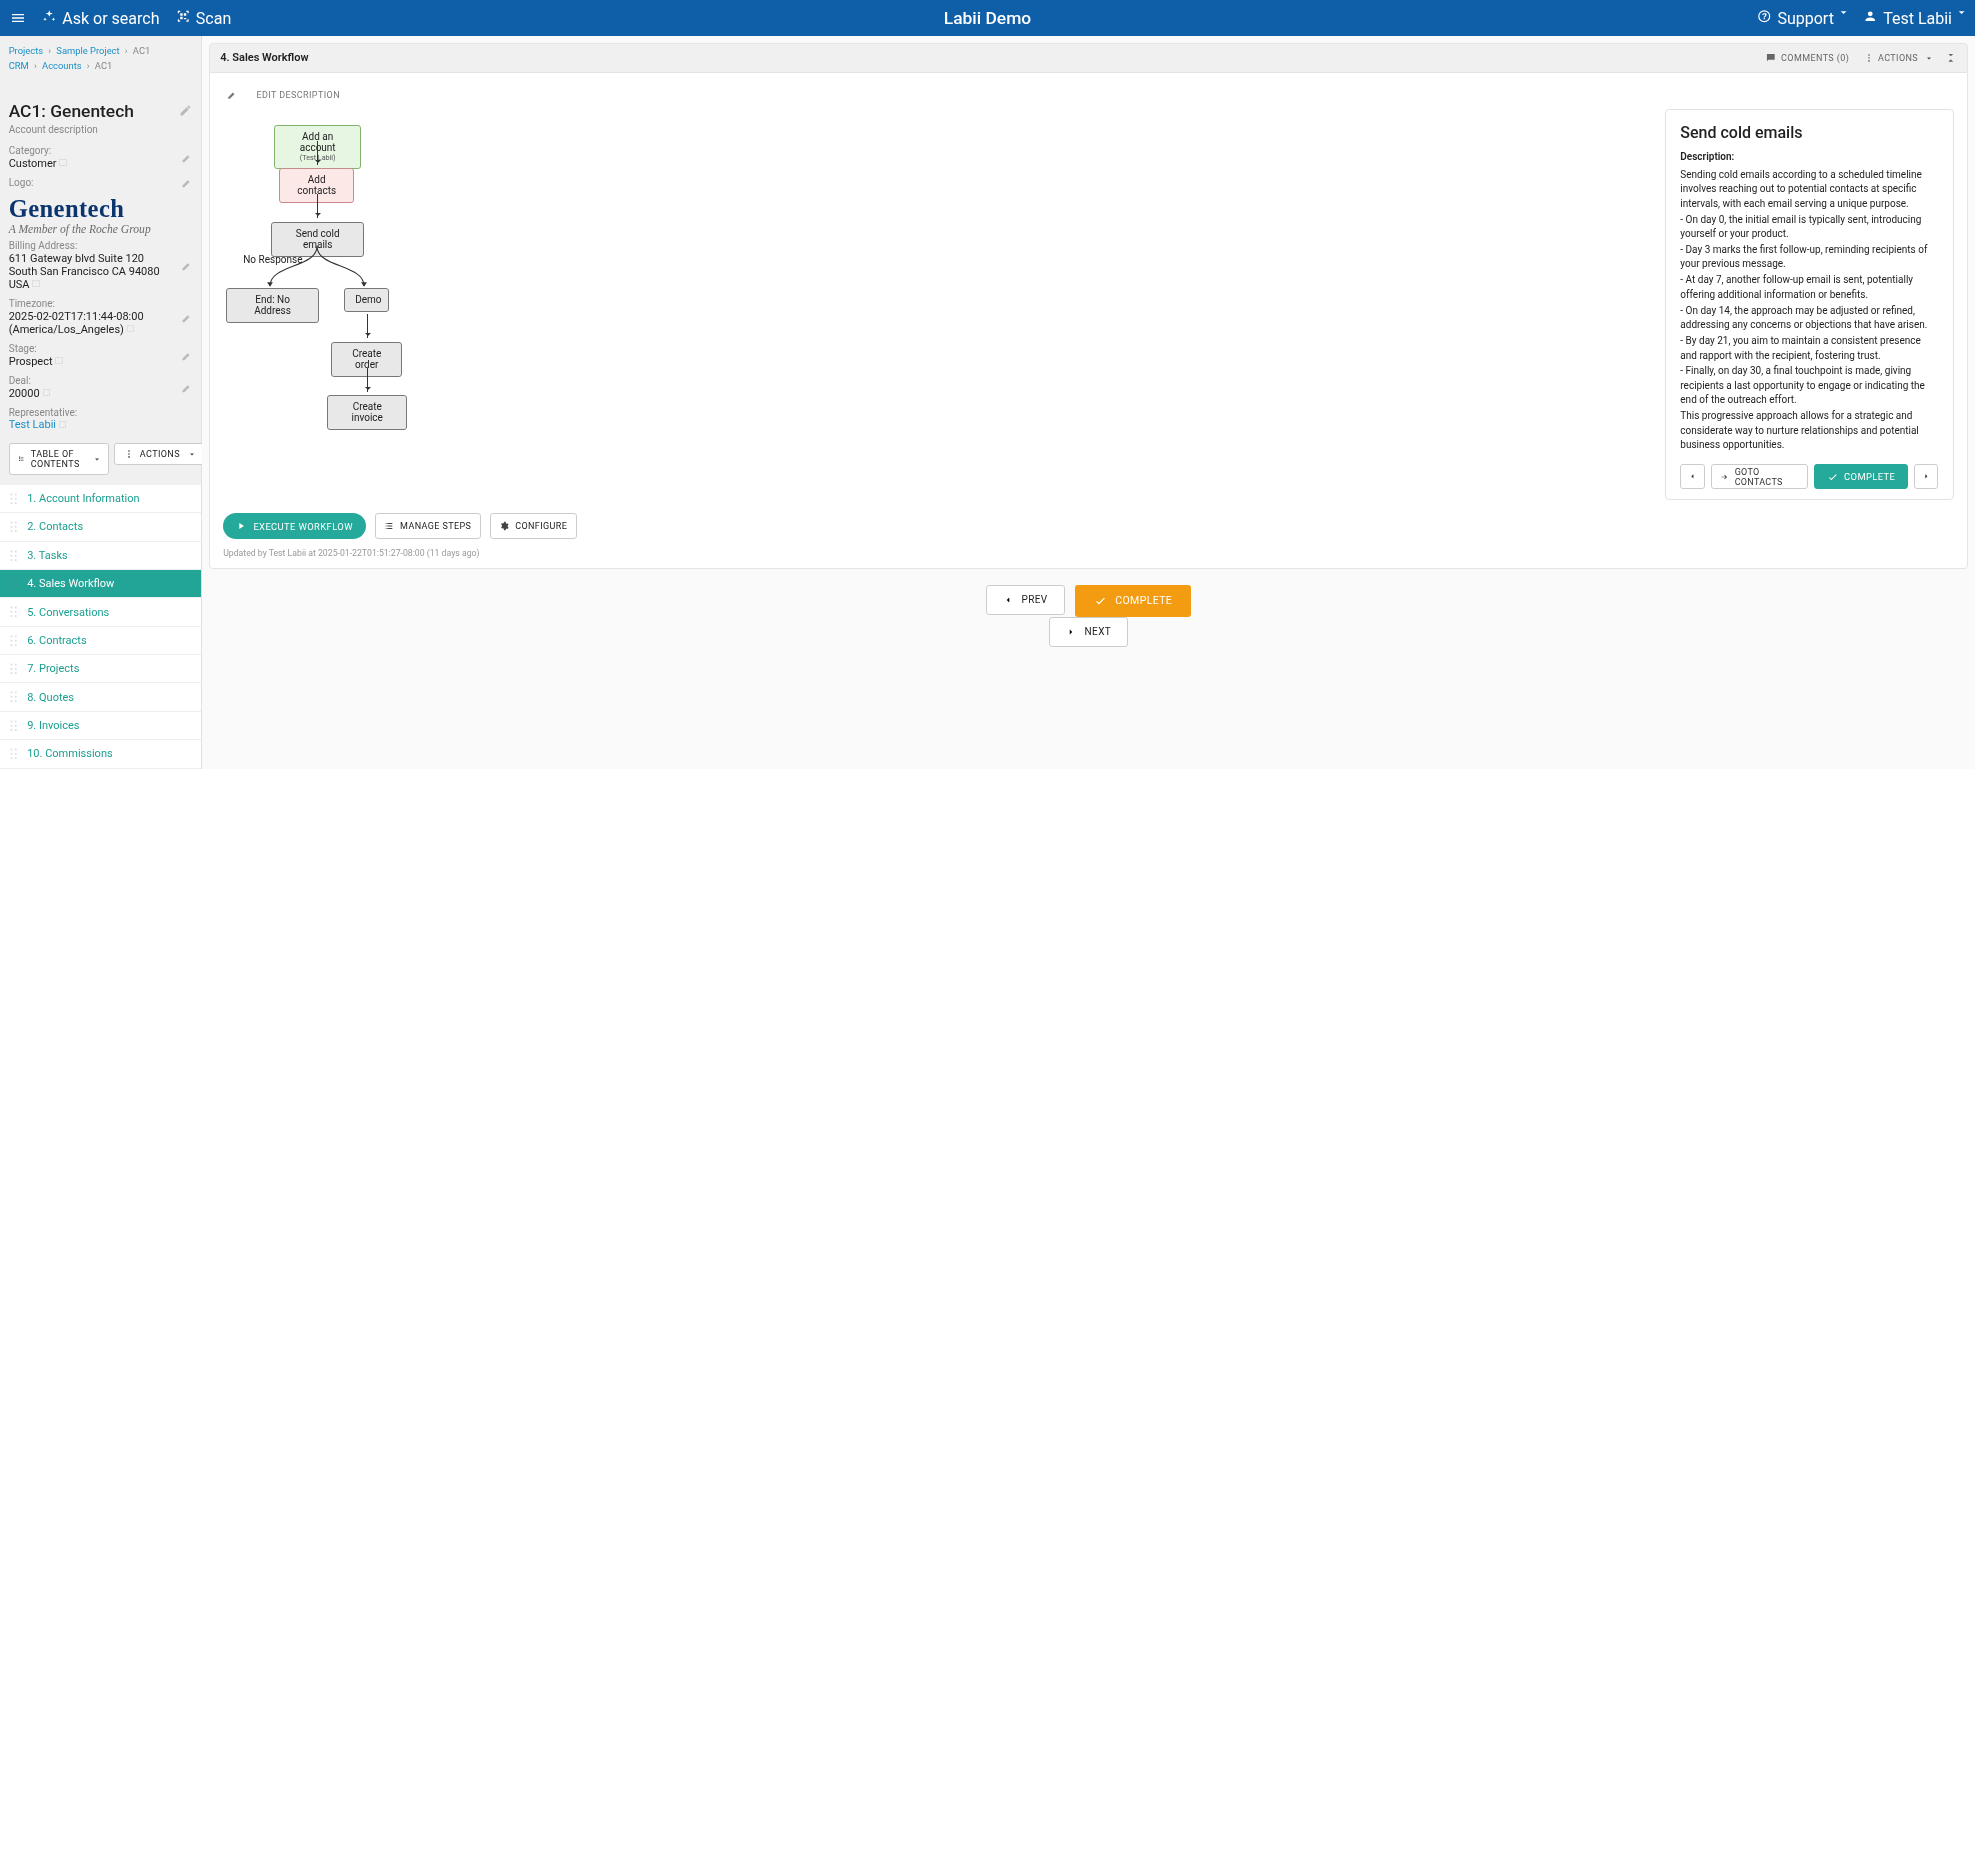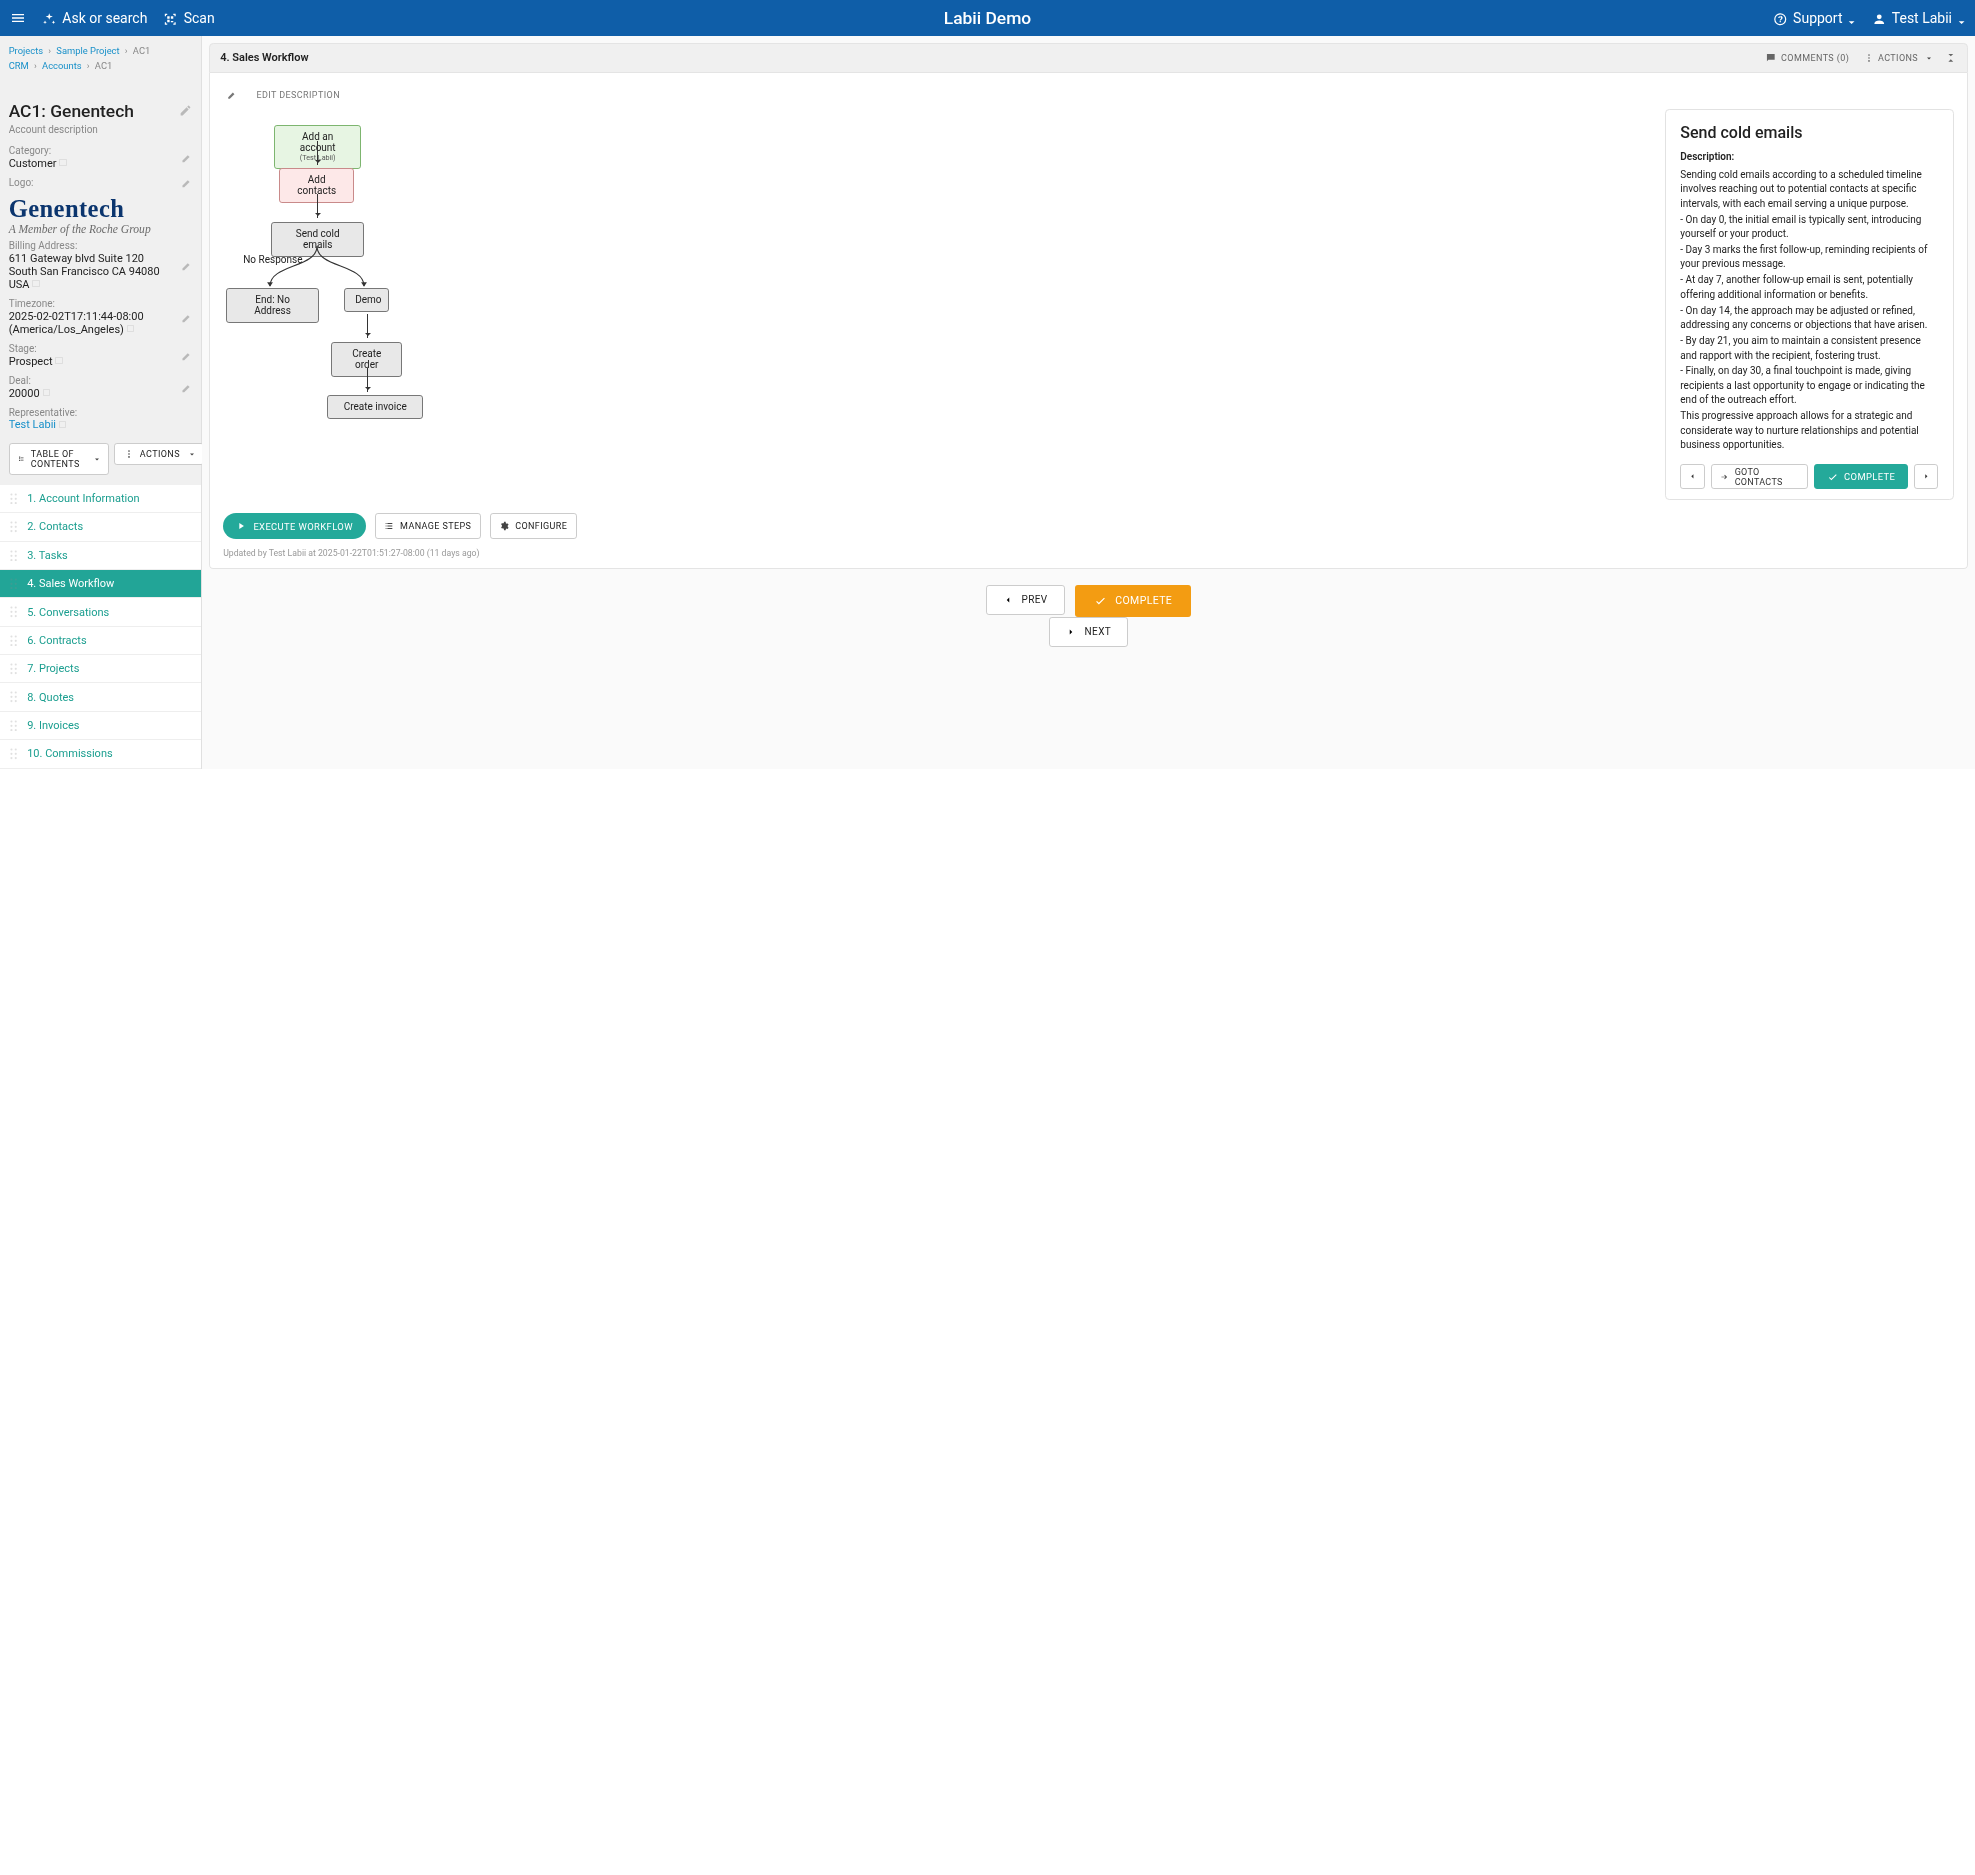--- a/index.html
+++ b/index.html
@@ -3,21 +3,21 @@
 <meta charset="utf-8">
 <style>
   * { box-sizing: border-box; margin: 0; padding: 0; }
   html, body { font-family: -apple-system, BlinkMacSystemFont, "Segoe UI", Roboto, Helvetica, Arial, sans-serif; font-size: 10px; color: #222; background:#fff; }
   svg { display:block; }
 
   
   .topbar { height:36px; background:#0f5ea8; color:#fff; display:flex; align-items:center; padding:0 10px; position:relative; }
   .topbar .left, .topbar .right { display:flex; align-items:center; gap:16px; }
   .topbar .center { position:absolute; left:0; right:0; text-align:center; font-size:17.4px; font-weight:500; pointer-events:none; }
-  .tb-btn { display:flex; align-items:flex-end; gap:5.8px; cursor:pointer; font-size:14px; }
+  .tb-btn { display:flex; align-items:flex-start; gap:5.8px; cursor:pointer; font-size:16px; }
   .topbar svg { fill:#fff; }
   .right { margin-left:auto; }
 
   
   .layout { display:flex; }
   .sidebar { width:202px; flex:0 0 202px; background:#f0f0f0; border-right:0.7px solid #e0e0e0; }
   .main { flex:1; padding:0 7.2px 29px 7.2px; background:#fafafa; }
 
   
   .crumbs { padding:7.2px 8.7px 4.3px 8.7px; font-size:9.4px; line-height:1.6; }
@@ -473,21 +473,21 @@
           <div class="node" style="left:121px; top:179px; width:45px;">
             <span>Demo</span>
           </div>
           <div class="arrow-v" style="left:144px; top:205px; height:24.6px;"></div>
 
           <div class="node" style="left:108px; top:233px; width:71px;">
             <span>Create order</span>
           </div>
           <div class="arrow-v" style="left:144px; top:259px; height:24.6px;"></div>
 
-          <div class="node" style="left:104px; top:286px; width:96px;">
+          <div class="node" style="left:104px; top:286px; width:80px;">
             <span>Create invoice</span>
           </div>
         </div>
 
         <div class="wf-right">
           <h2>Send cold emails</h2>
           <p class="d-lab">Description:</p>
           <p>Sending cold emails according to a scheduled timeline involves reaching out to potential contacts at specific intervals, with each email serving a unique purpose.</p>
           <p>- On day 0, the initial email is typically sent, introducing yourself or your product.</p>
           <p>- Day 3 marks the first follow-up, reminding recipients of your previous message.</p>

